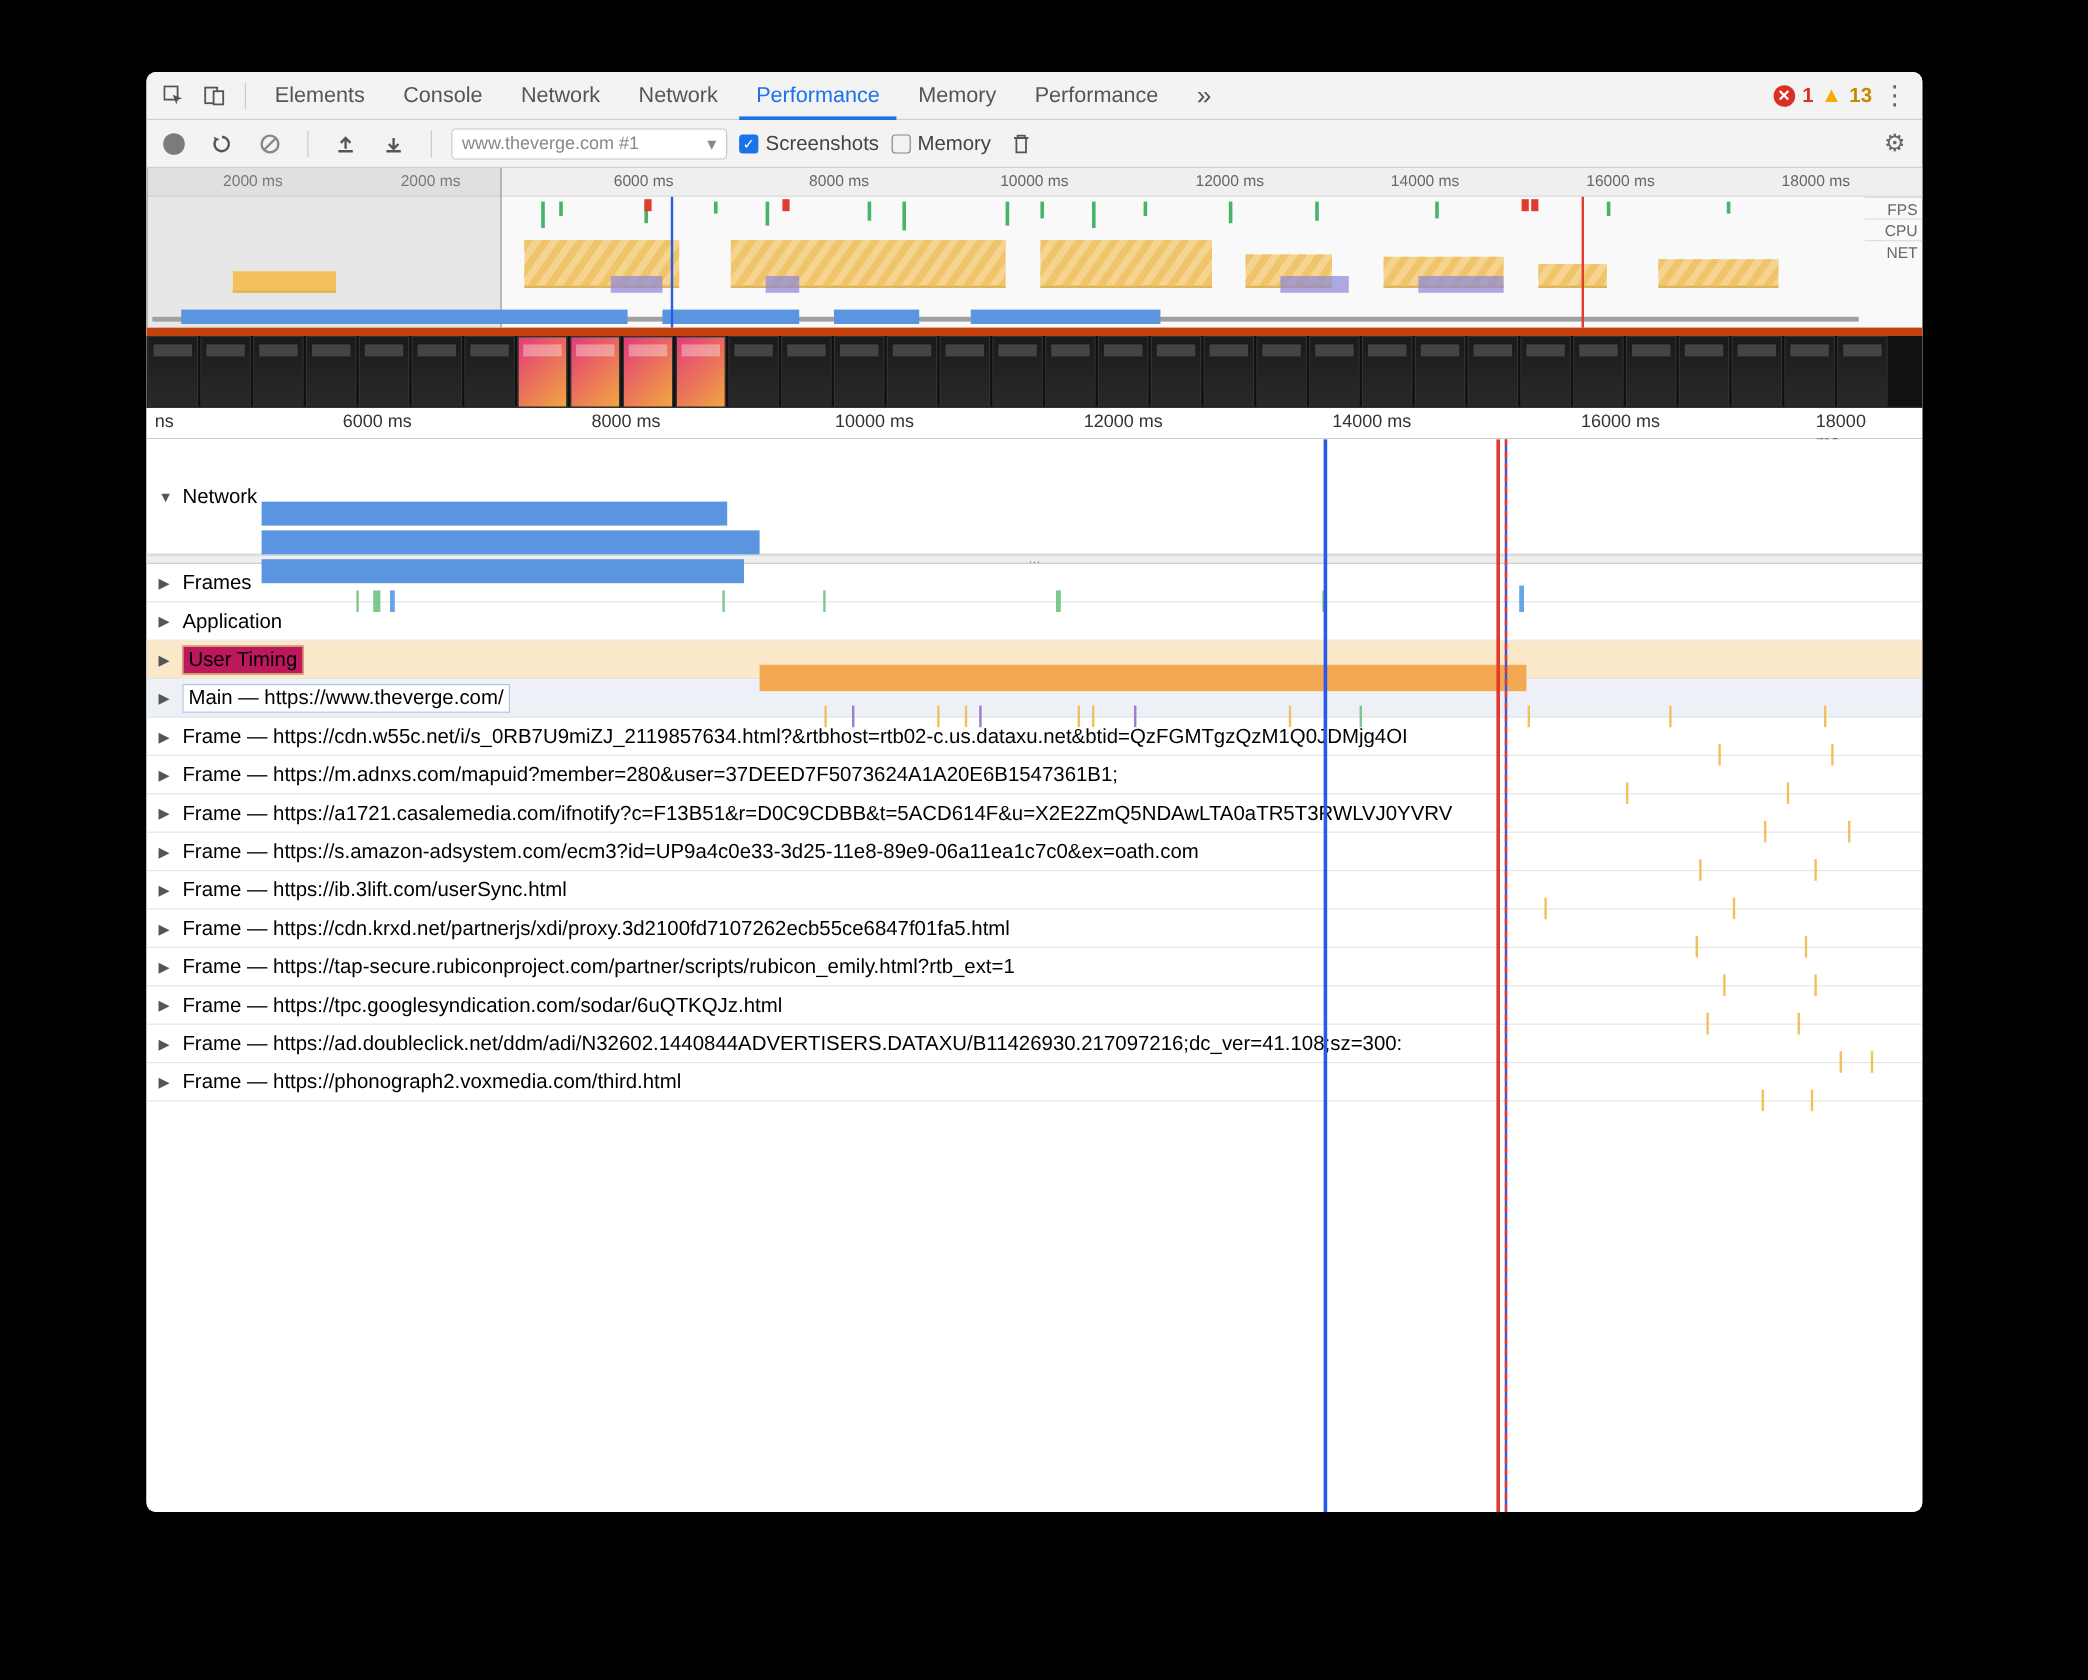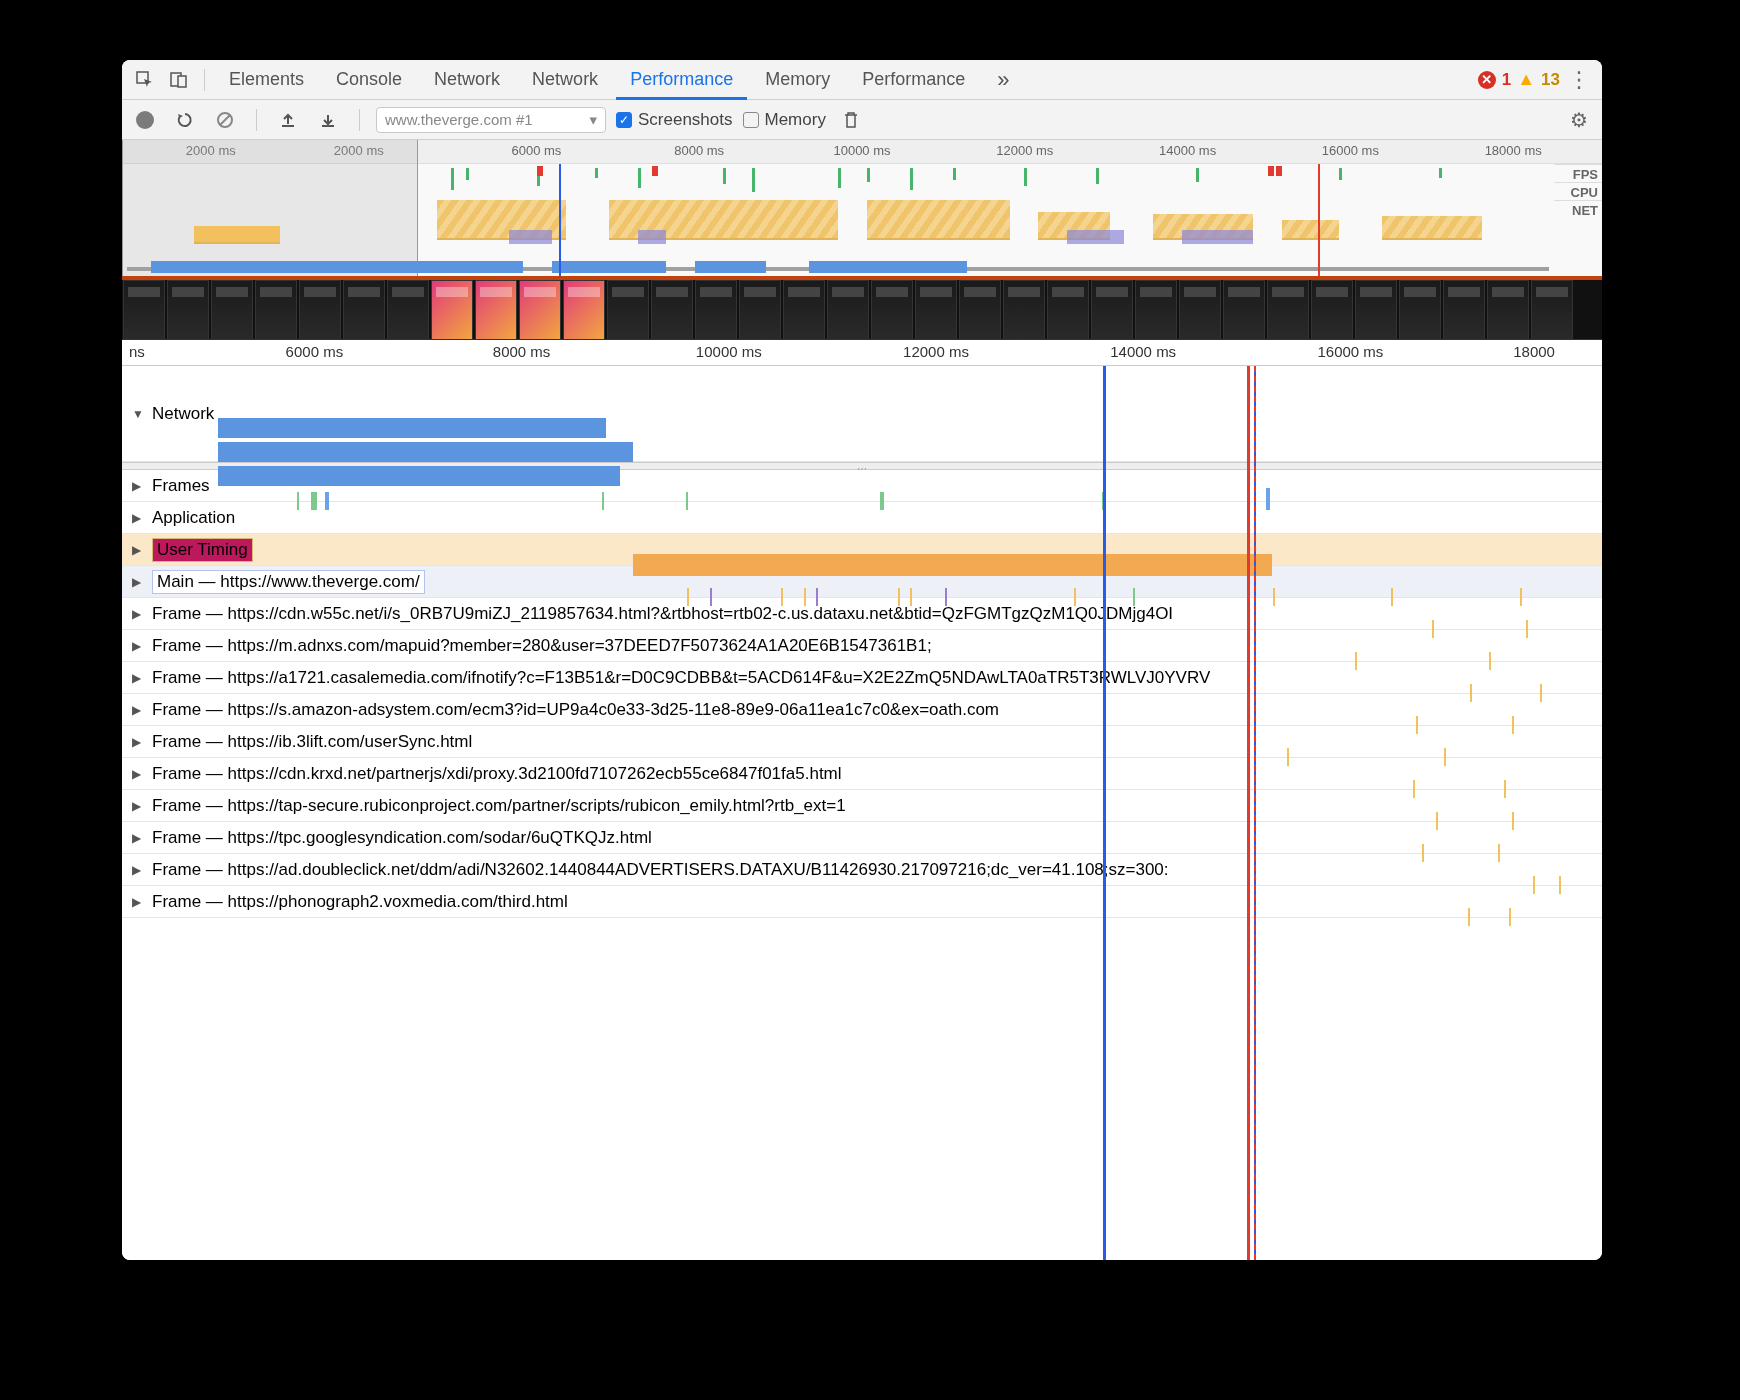--- a/index.html
+++ b/index.html
@@ -42,25 +42,25 @@
 .sel {
   min-width: 230px; height: 26px; border: 1px solid #c8c8c8; border-radius: 4px;
   background: #fff; color: #888; font-size: 15px; padding: 0 8px;
   display: flex; align-items: center; justify-content: space-between;
 }
 .chk { display: flex; align-items: center; gap: 6px; font-size: 17px; color: #444; }
 .cbox { width: 16px; height: 16px; border: 1px solid #888; border-radius: 3px; display: inline-flex; align-items: center; justify-content: center; }
 .cbox.on { background: #1a73e8; border-color: #1a73e8; color: #fff; font-size: 12px; }
 
 
-.overview { position: relative; height: 140px; background: #f9f9f9; border-bottom: 4px solid #c2410c; }
+.overview { position: relative; height: 140px; background: #f9f9f9; border-bottom: 7px solid #c2410c; }
 .ovruler { height: 24px; background: #efefef; border-bottom: 1px solid #ddd; position: relative; font-size: 13px; color: #666; }
 .ovruler span { position: absolute; top: 3px; transform: translateX(-50%); }
 .ovtrack { position: absolute; left: 0; right: 48px; top: 24px; bottom: 0; }
-.ovlbls { position: absolute; right: 0; top: 24px; width: 48px; display: flex; flex-direction: column; font-size: 13px; font-weight: 700; color: #666; text-align: right; }
+.ovlbls { position: absolute; right: 0; top: 24px; width: 48px; display: flex; flex-direction: column; font-size: 13px; font-weight: 400; color: #666; text-align: right; }
 .ovlbl { flex: 1; padding-right: 4px; padding-top: 2px; border-top: 1px solid #ddd; }
 .ovcusel { position: absolute; top: 0; bottom: 0; background: rgba(180,180,180,.25); border-left: 1px solid #999; border-right: 1px solid #999; }
 .netline { position: absolute; bottom: 5px; left: 5px; right: 5px; height: 4px; background: #a0a0a0; }
 .netblock { position: absolute; bottom: 3px; height: 12px; background: #5b95e0; }
 .fpsbar { position: absolute; top: 4px; width: 3px; background: #48b36b; }
 .redmark { position: absolute; top: 2px; width: 6px; height: 10px; background: #e03b2e; }
 .cpuhatch {
   position: absolute; top: 36px; height: 40px;
   background: repeating-linear-gradient(125deg,#f0c46b 0 6px,#fff0 6px 12px), #f5d48f;
   border-bottom: 2px solid #e2b458;

